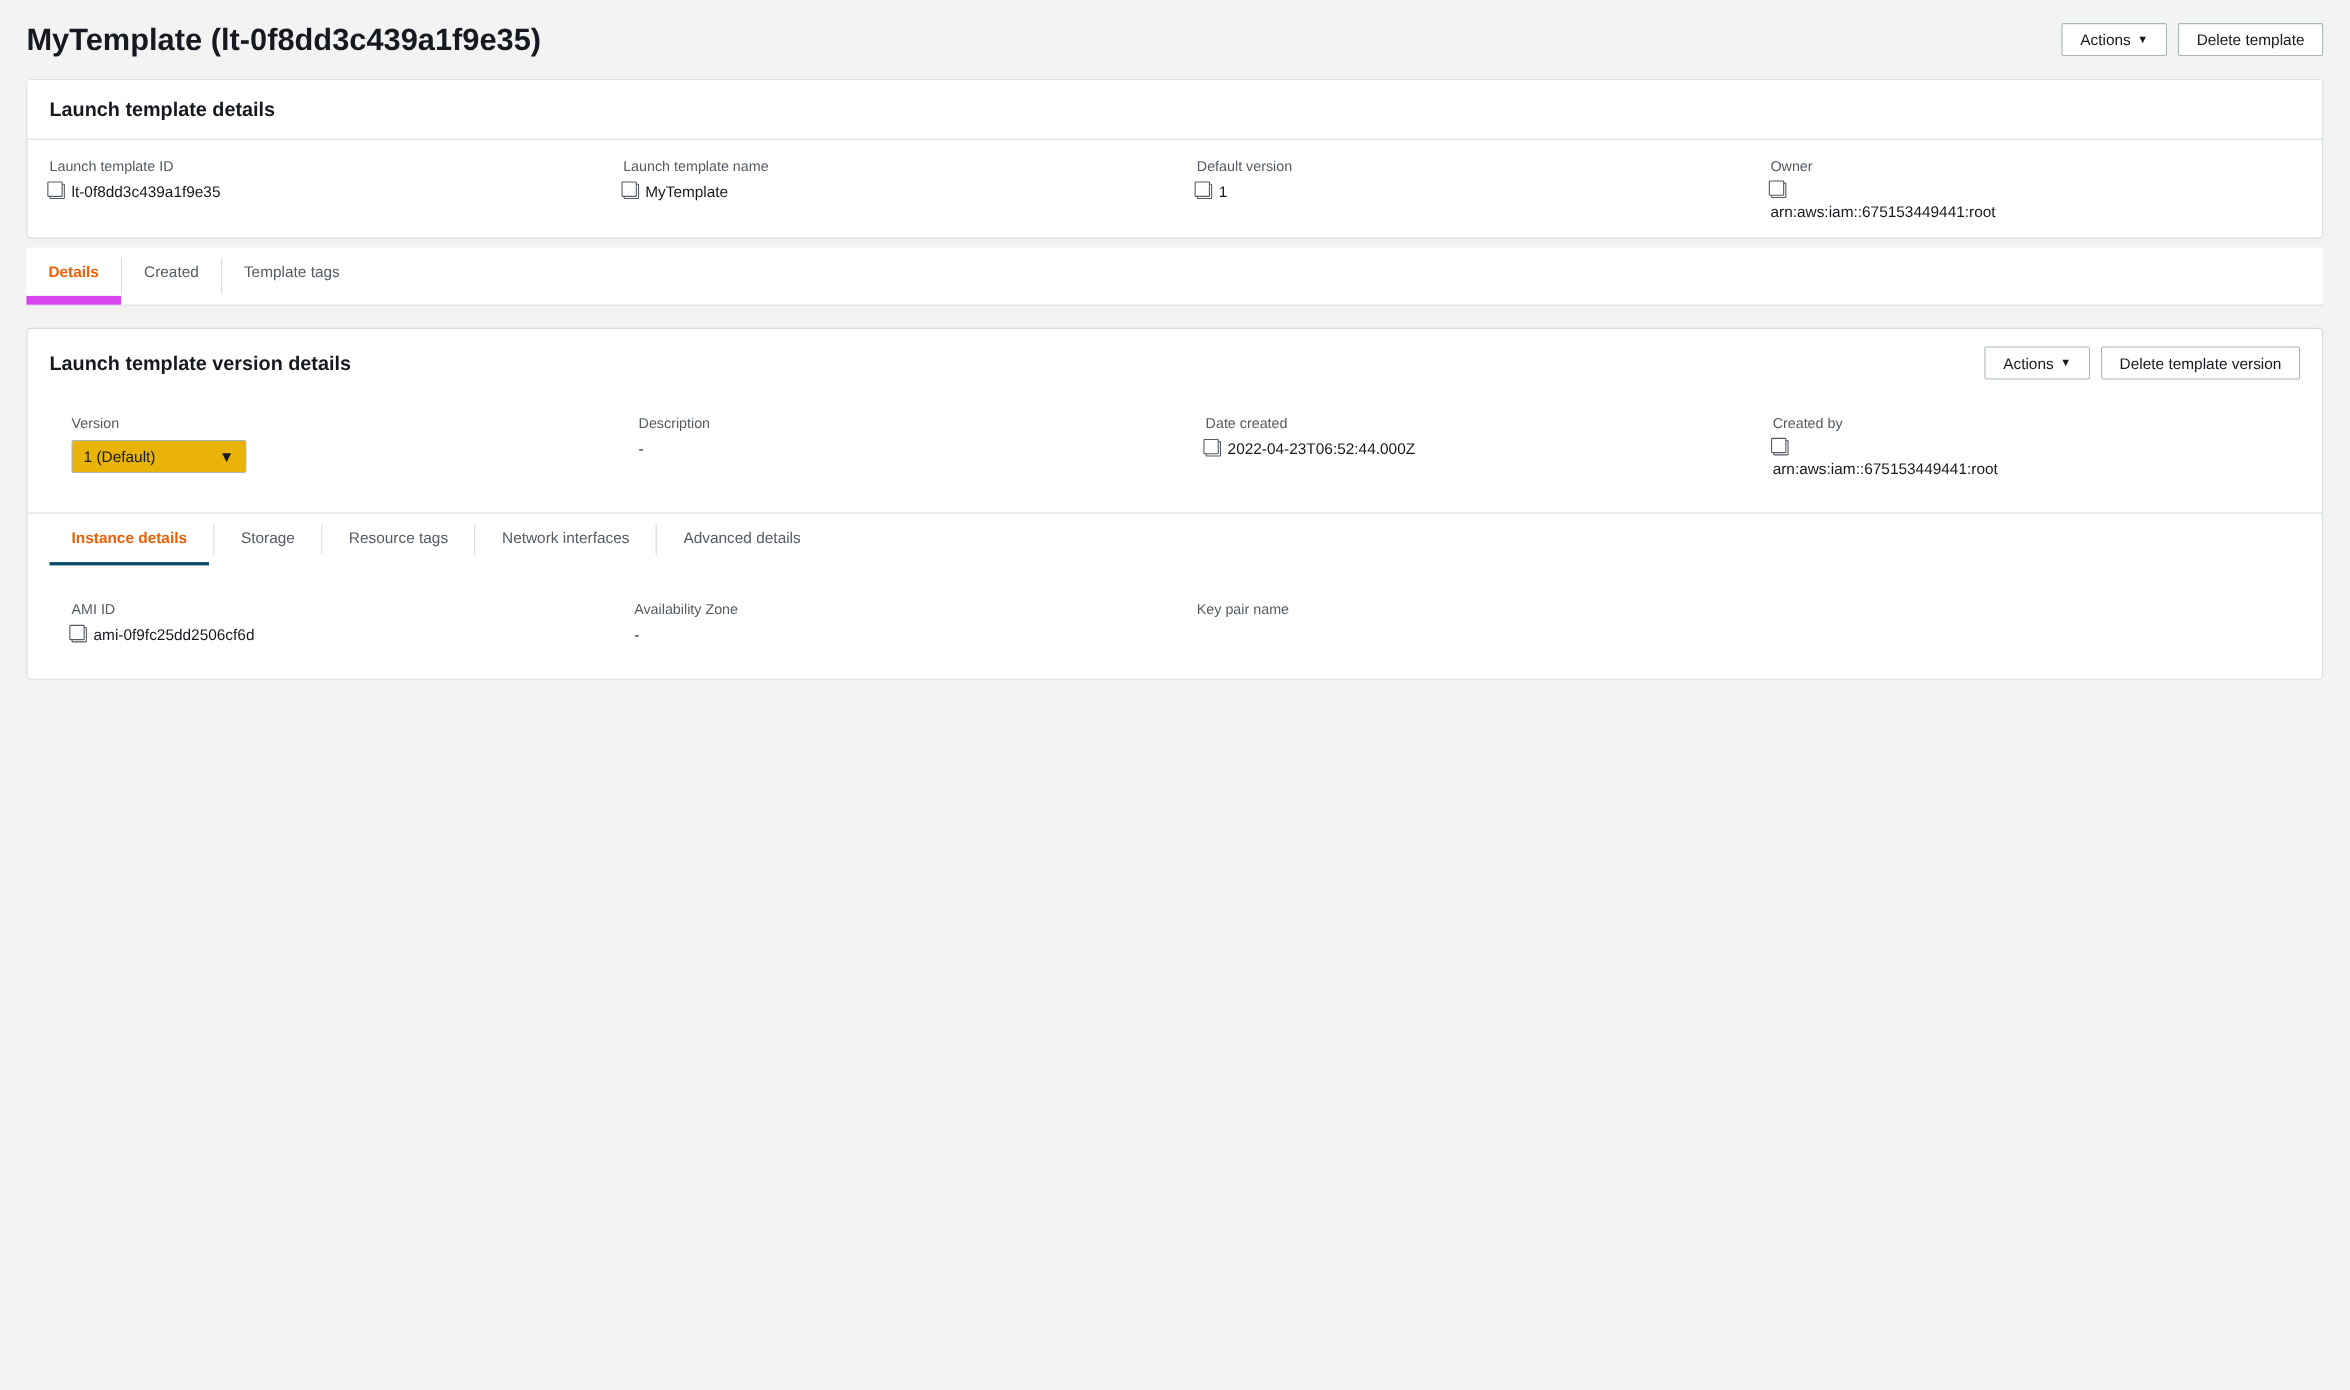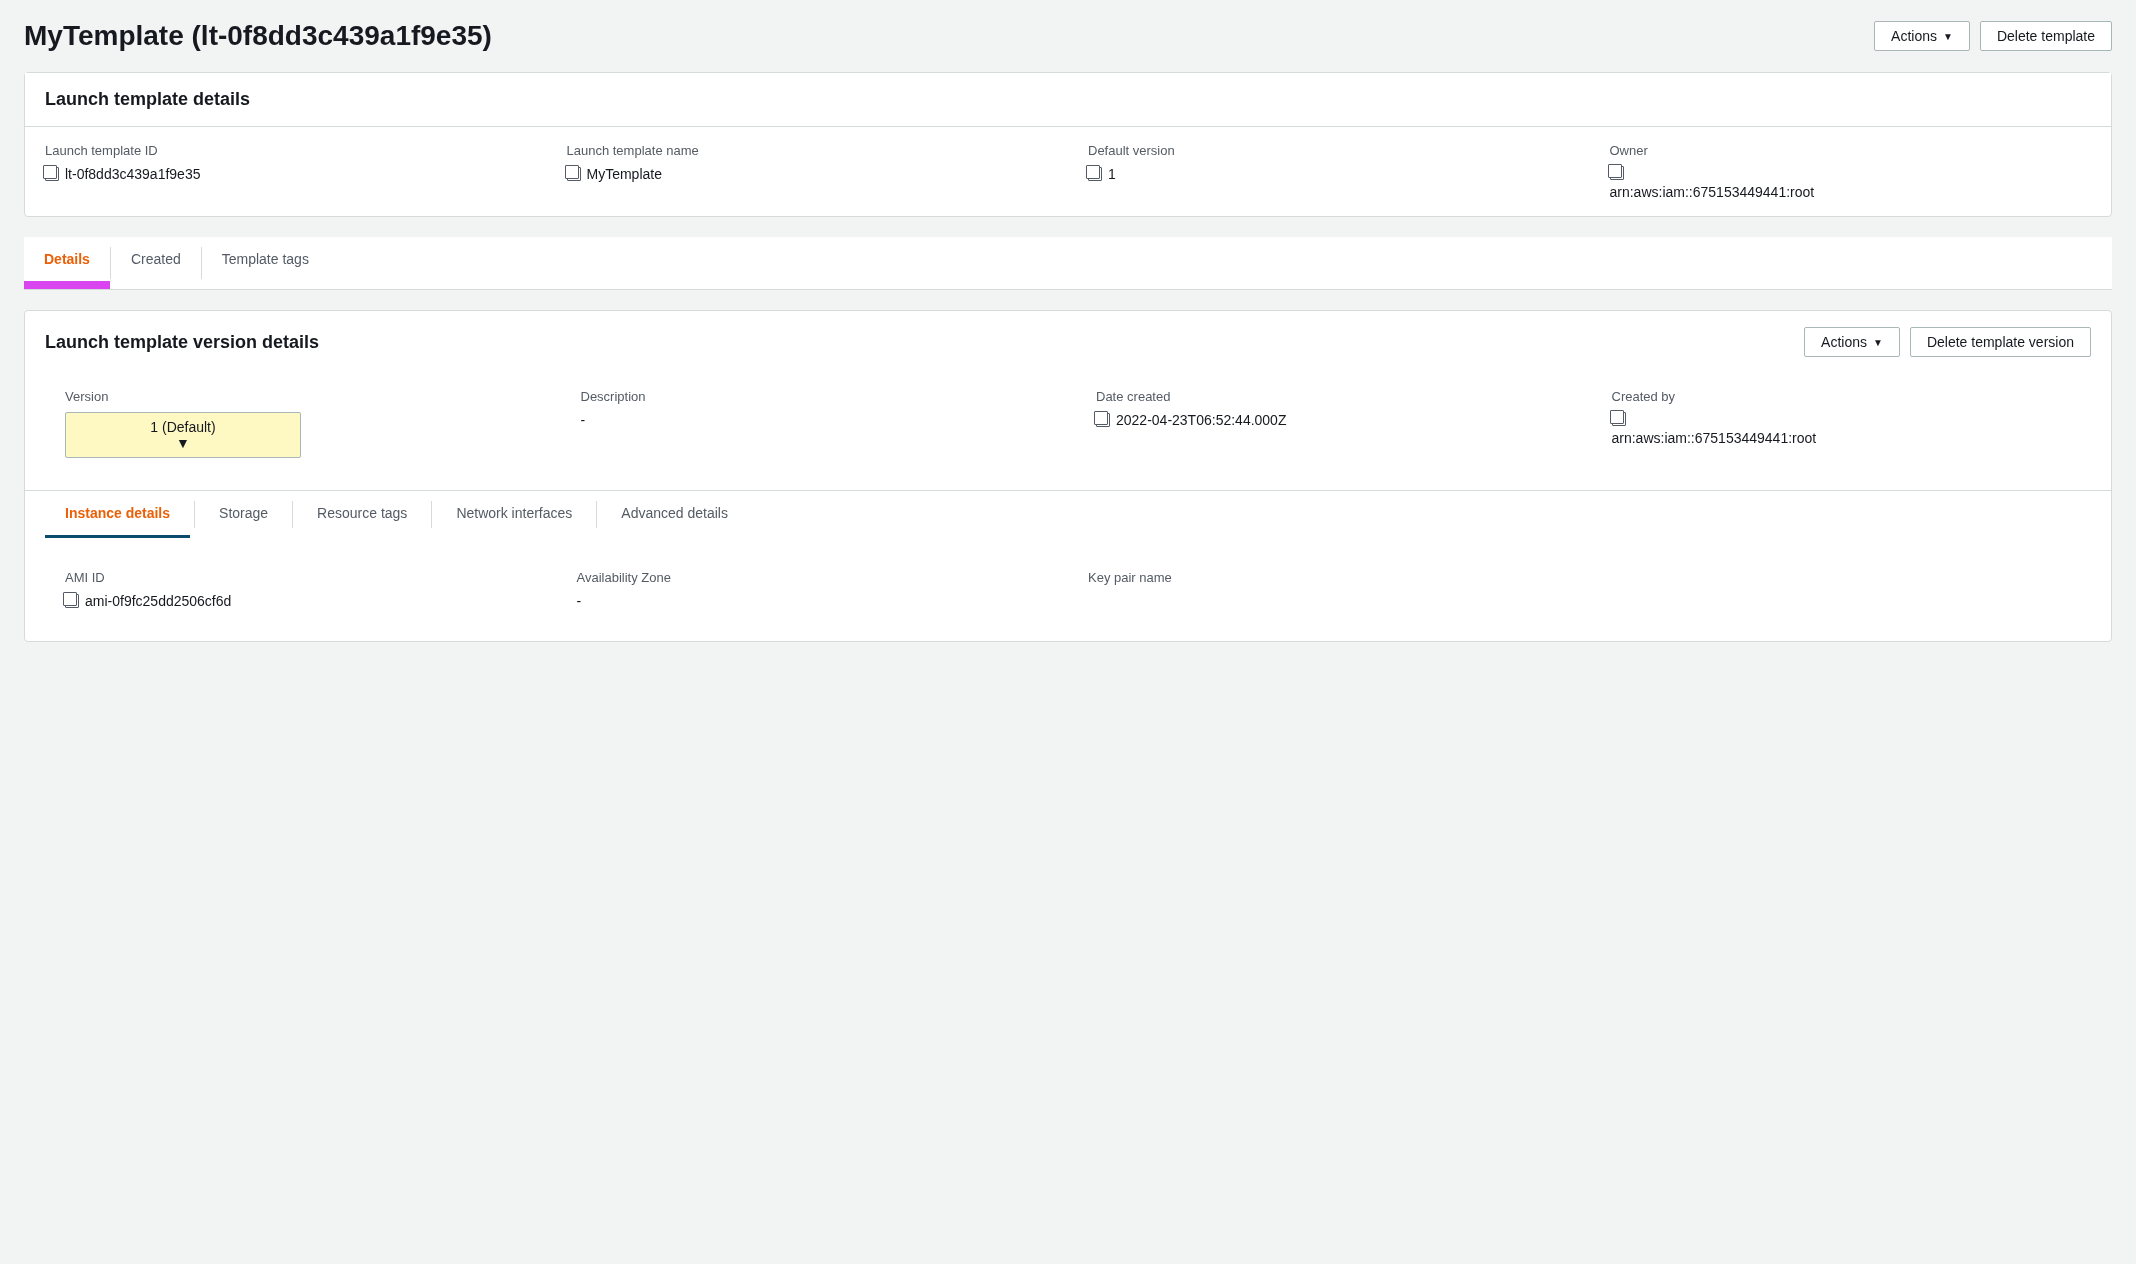--- a/index.html
+++ b/index.html
@@ -49,21 +49,21 @@
     }
     .btn .chevron {
       font-size: 10px;
     }
 
     
     .card {
       background: #fff;
       border: 1px solid #d5dbdb;
       border-radius: 4px;
-      margin-bottom: 20px;
+      margin-bottom: 8px;
     }
 
     .card-header {
       padding: 16px 20px;
       border-bottom: 1px solid #d5dbdb;
       background: #fff;
     }
     .card-header h2 {
       font-size: 18px;
       font-weight: 700;
@@ -156,25 +156,24 @@
     }
 
     
     .version-select {
       display: flex;
       align-items: center;
       justify-content: space-between;
       border: 1px solid #aab7b8;
       border-radius: 2px;
       padding: 6px 10px;
-      background: #fef9c3;
+      background: #eab308;
       cursor: pointer;
-      width: 236px;
-      font-size: 14px;
-      flex-direction: column;
+      width: 159px;
+      font-size: 14px;
     }
 
     
     .inner-tabs {
       border-top: 1px solid #d5dbdb;
       padding: 0;
     }
 
     .inner-tabs-list {
       display: flex;

